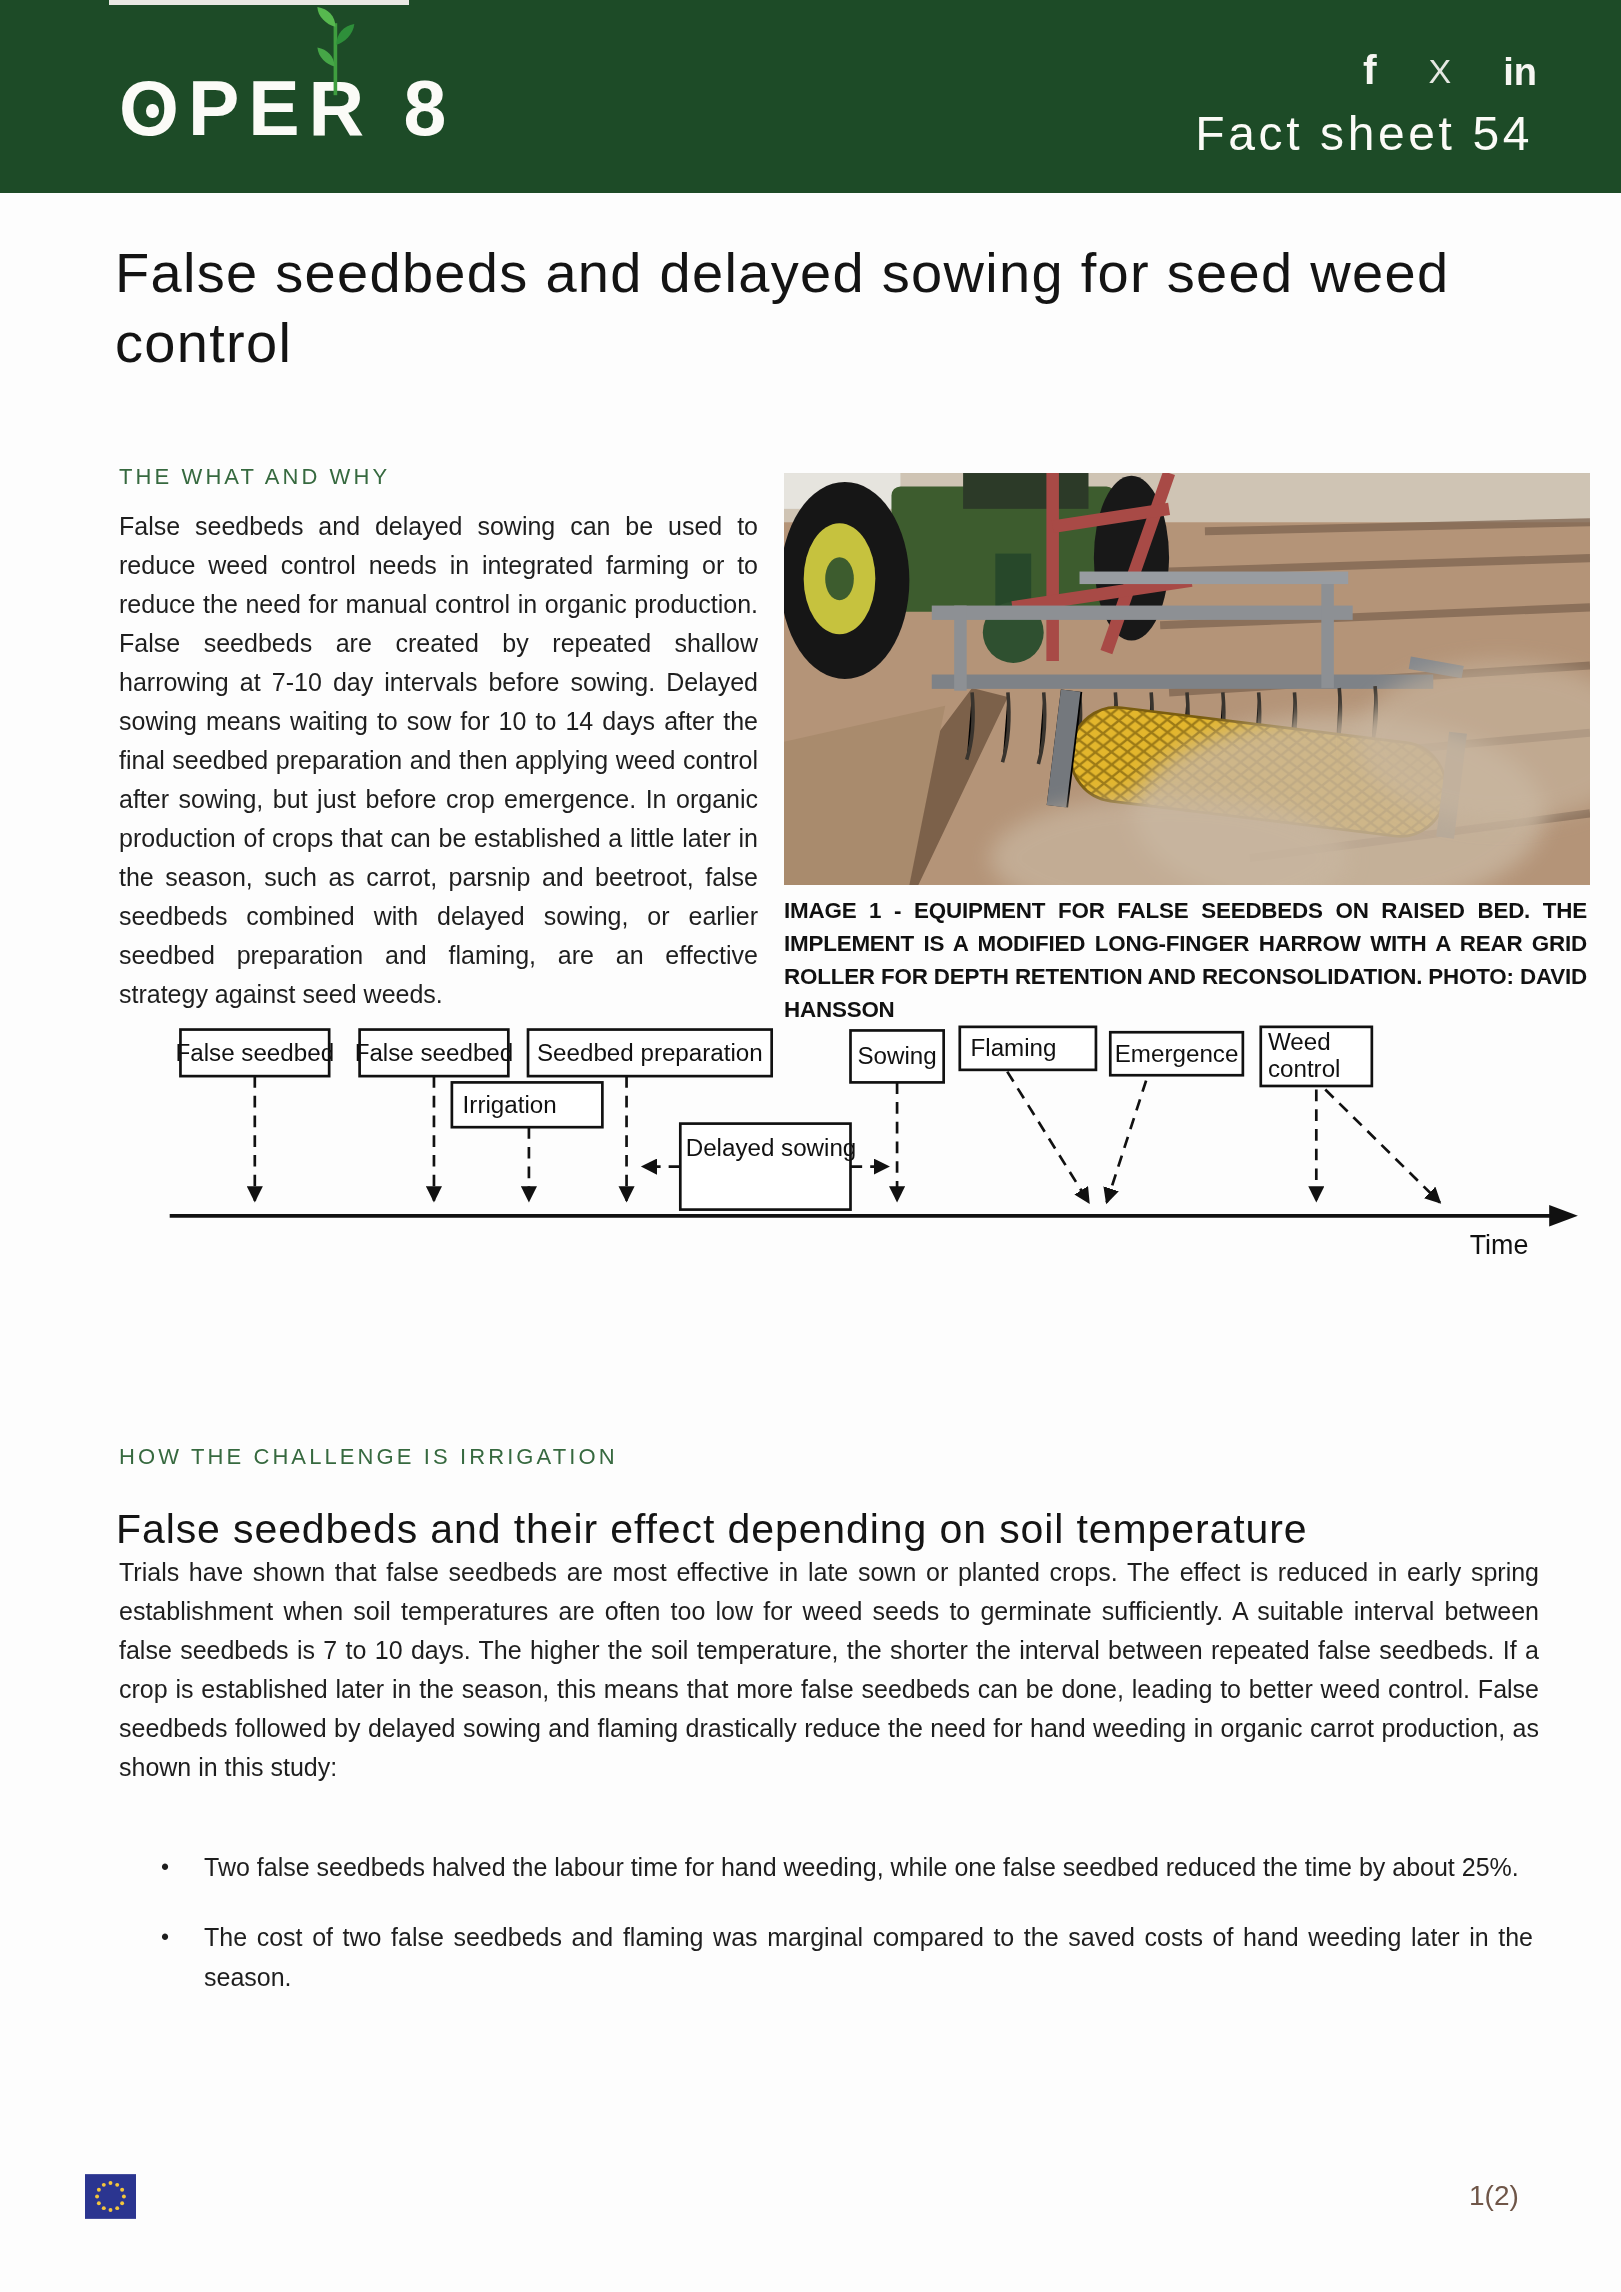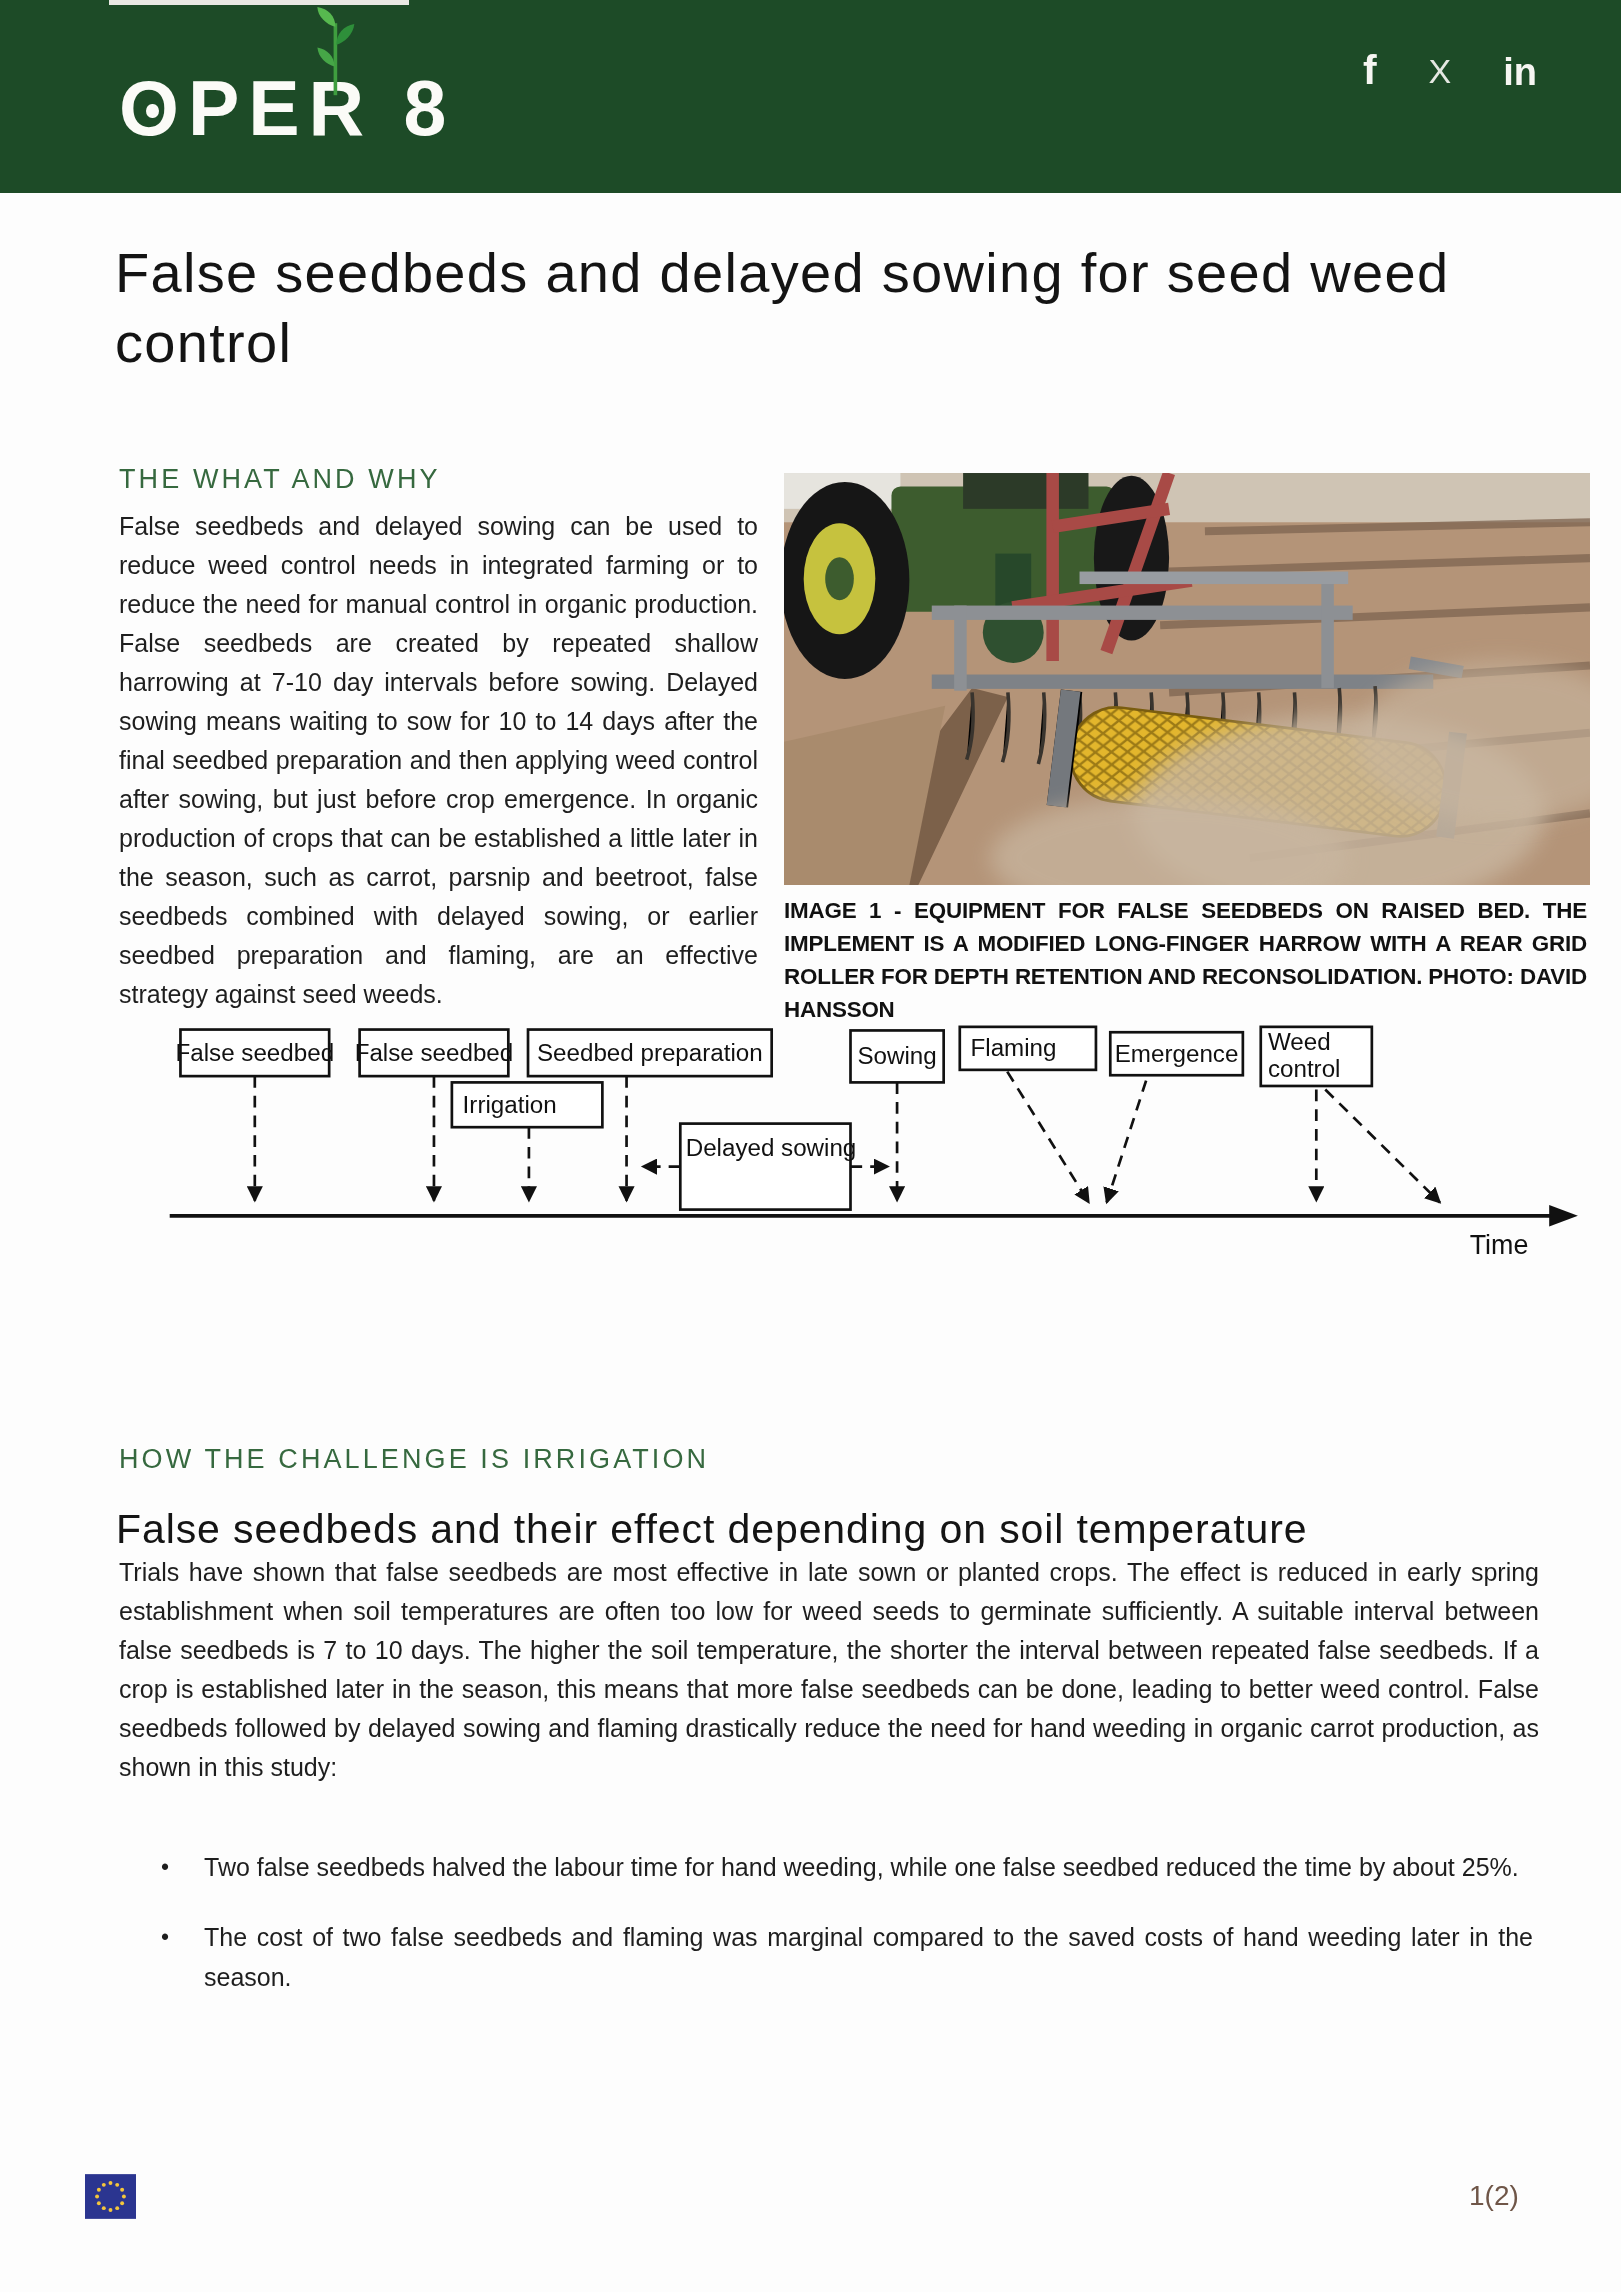--- a/index.html
+++ b/index.html
@@ -21,21 +21,21 @@
   .social .tw{ font-size:34px; font-weight:400; opacity:.92; padding-bottom:2.7px;}
   .social .li{ font-size:38px; font-weight:700; }
   .factsheet{ position:absolute; right:89px; top:106px; color:#fbfbf7; font-size:48px;
               letter-spacing:3.6px; font-weight:400; }
 
   
   .title{ position:absolute; left:115px; top:238px; width:1397px; font-size:56px; line-height:70px;
           color:#141414; letter-spacing:1.3px; font-weight:400; }
 
   
-  .sec-heading{ position:absolute; color:#36693f; font-size:27px; letter-spacing:3.1px; font-weight:400; }
+  .sec-heading{ position:absolute; color:#36693f; font-size:22px; letter-spacing:3.1px; font-weight:400; }
   .h-whatwhy{ left:119px; top:464px; }
   .body1{ position:absolute; left:119px; top:507px; width:639px; font-size:25px; line-height:39px;
           color:#1e1e1e; text-align:justify; }
 
   
   .photo{ position:absolute; left:784px; top:473px; width:806px; height:412px; }
   .caption{ position:absolute; font-weight:700; font-size:22.4px; line-height:33px; color:#111;
             text-align:justify; letter-spacing:-0.2px; }
   .cap1{ left:784px; top:894px; width:803px; }
   .cap2{ left:119px; top:1292px; width:1420px; }
@@ -84,20 +84,21 @@
       <path d="M37,42 C46,40 56,30 57,19 C45,21 37,30 37,42 Z" fill="#2e8f3a"></path>
       <path d="M35,66 C26,64 17,56 16,45 C27,47 35,55 35,66 Z" fill="#46a647"></path>
     </svg>
 
     <div class="social">
       <span class="fb">f</span>
       <span class="tw">X</span>
       <span class="li">in</span>
     </div>
 
+    <div class="factsheet">Fact sheet 54</div>
   </div>
 
   <h1 class="title">False seedbeds and delayed sowing for seed weed control</h1>
 
   <div class="sec-heading h-whatwhy">THE WHAT AND WHY</div>
 
   <p class="body1">False seedbeds and delayed sowing can be used to reduce weed control needs in integrated farming or to reduce the need for manual control in organic production. False seedbeds are created by repeated shallow harrowing at 7-10 day intervals before sowing. Delayed sowing means waiting to sow for 10 to 14 days after the final seedbed preparation and then applying weed control after sowing, but just before crop emergence. In organic production of crops that can be established a little later in the season, such as carrot, parsnip and beetroot, false seedbeds combined with delayed sowing, or earlier seedbed preparation and flaming, are an effective strategy against seed weeds.</p>
 
   <svg class="photo" viewBox="0 0 900 460">
     <defs>

